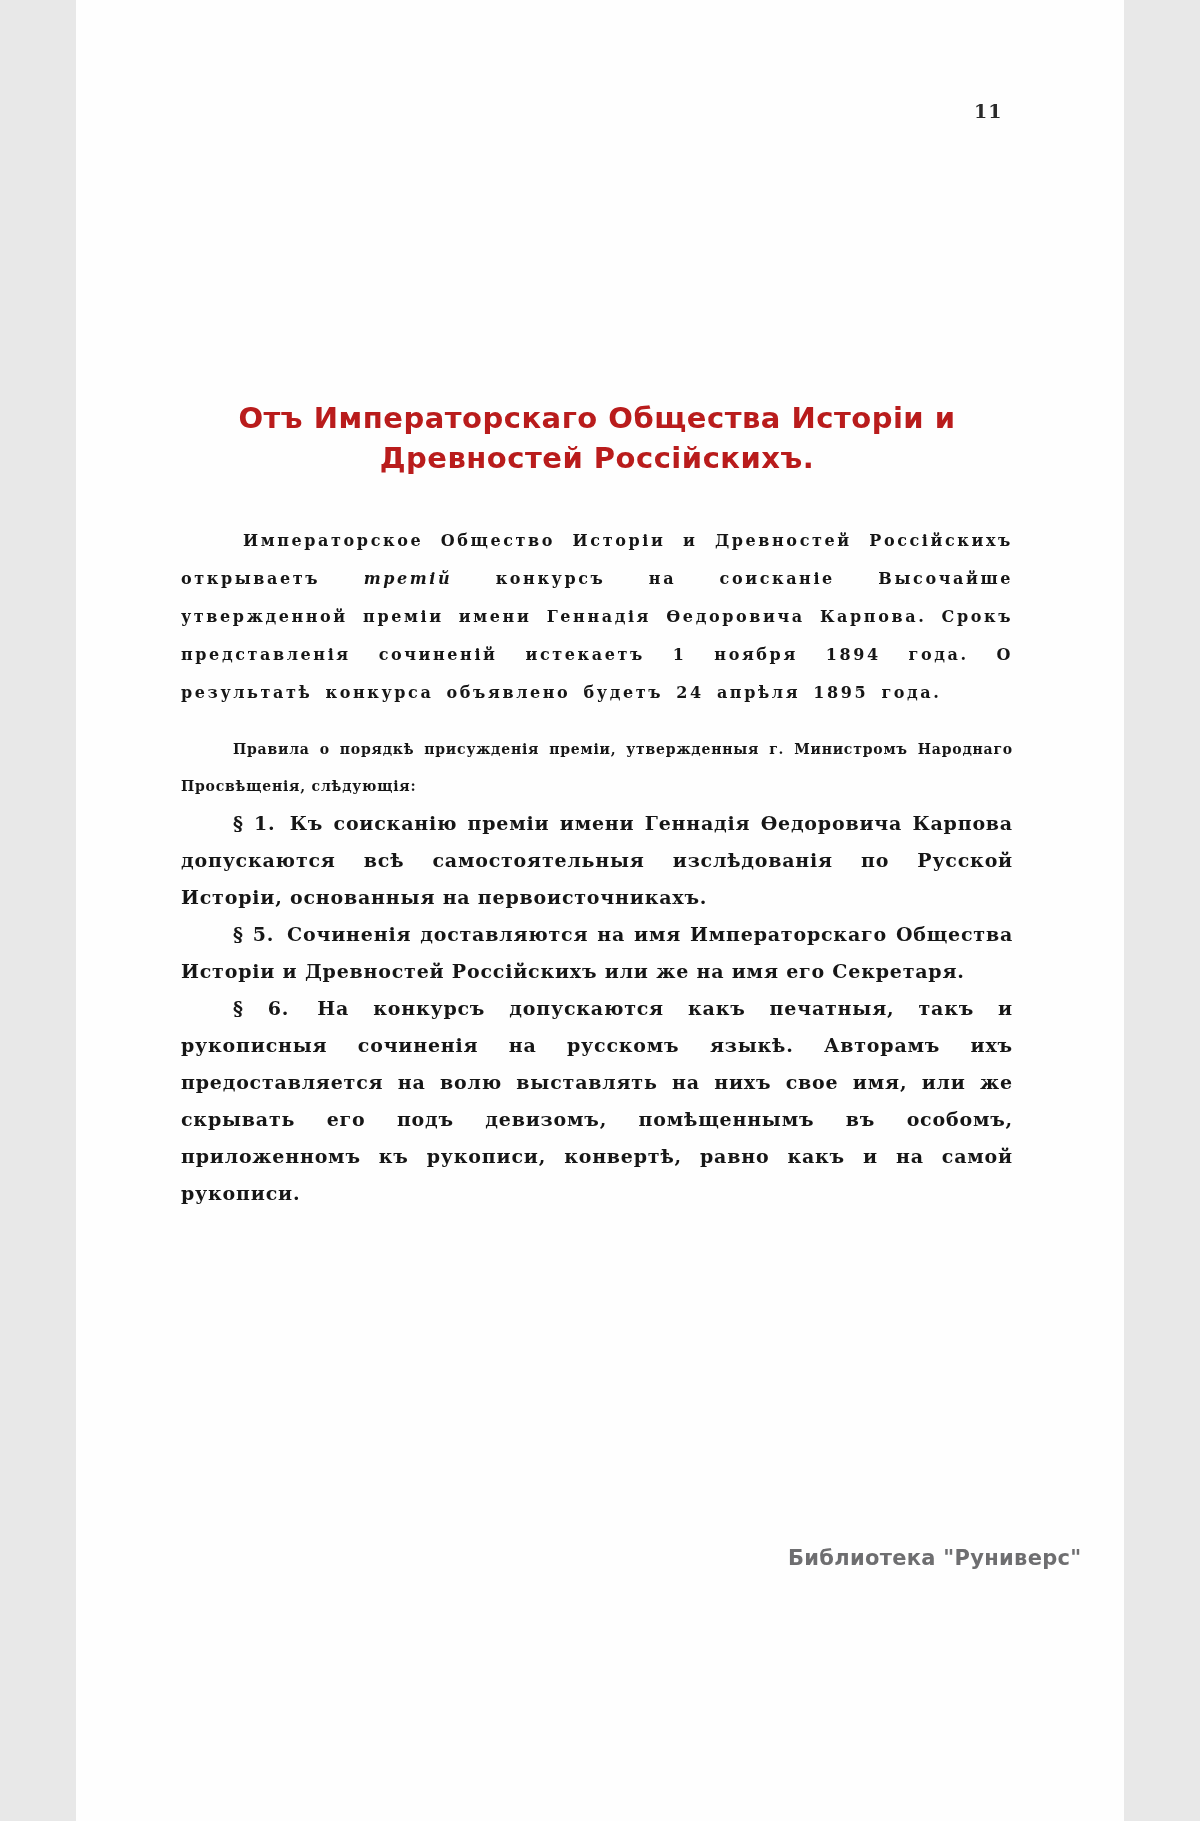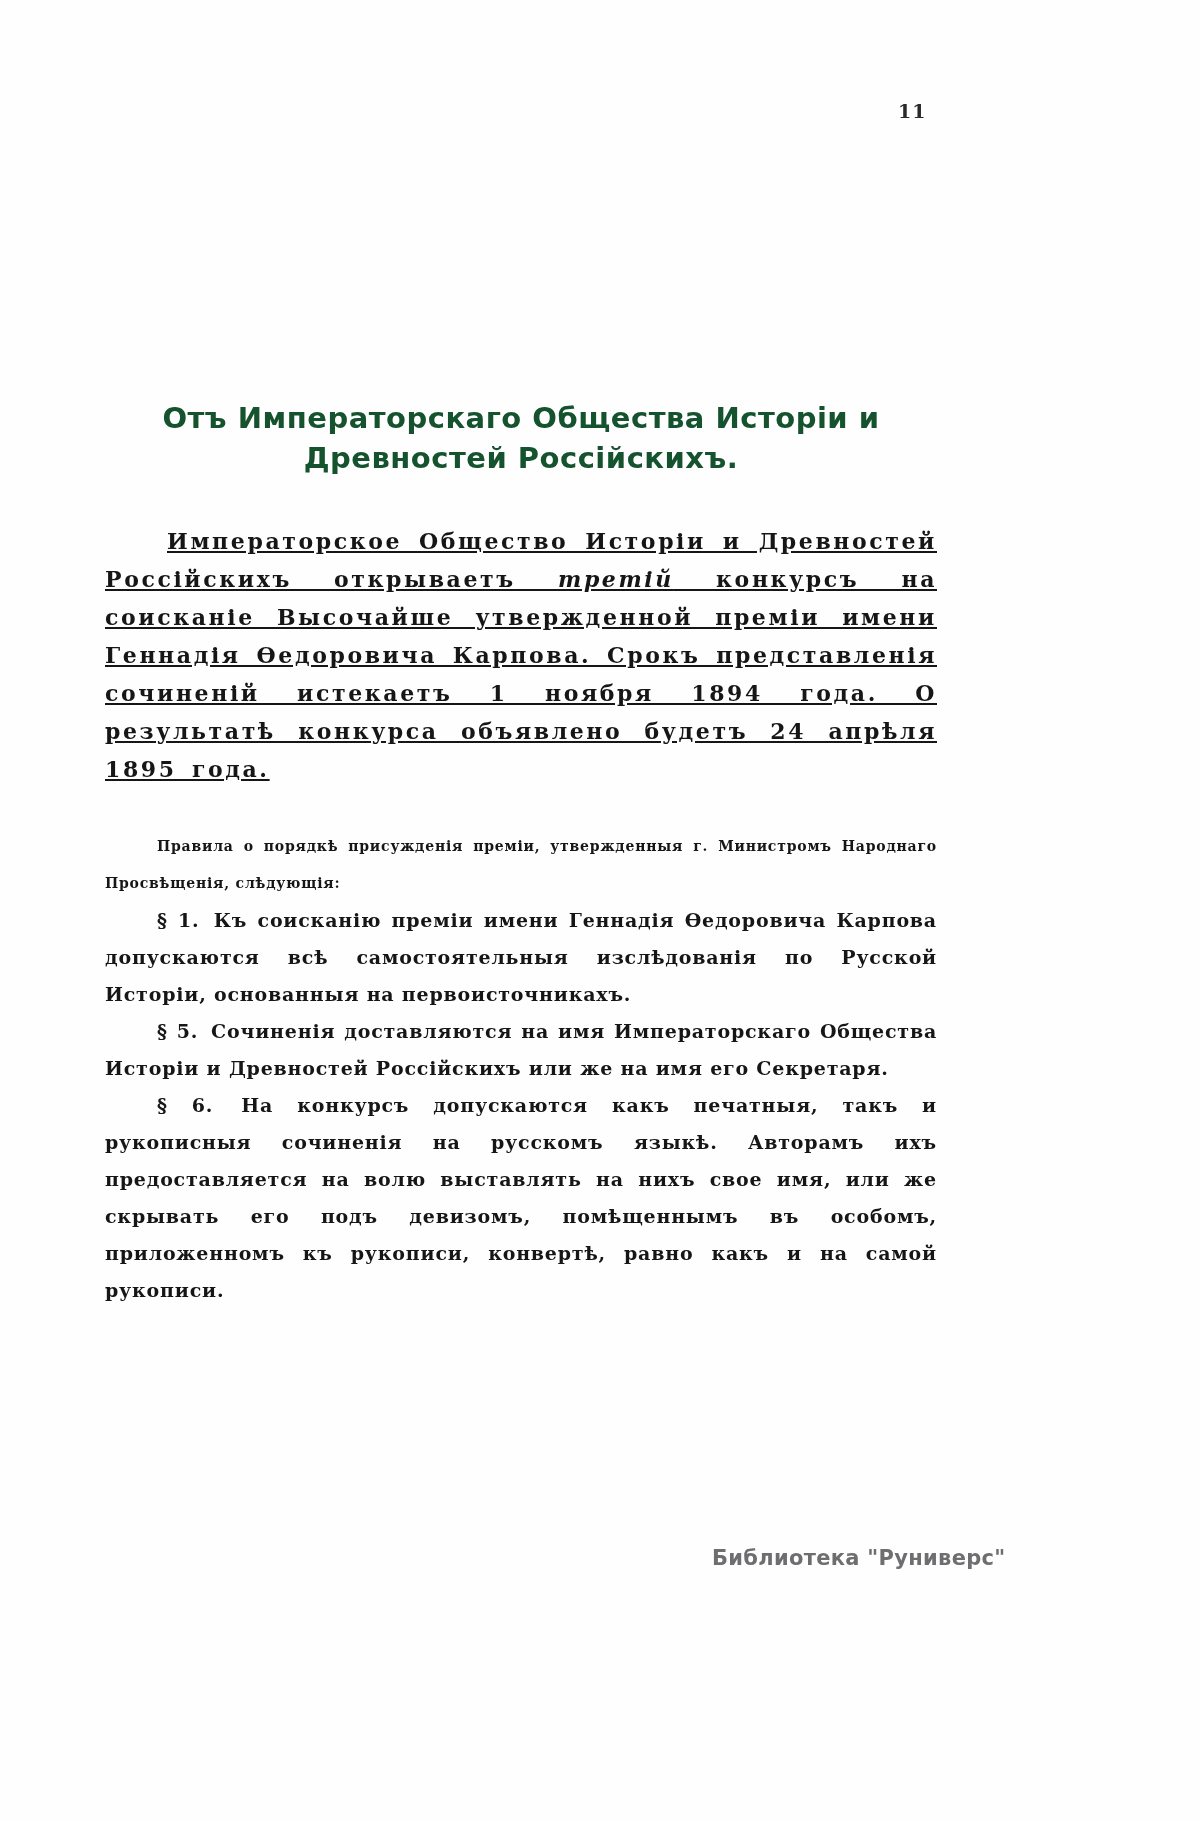--- a/index.html
+++ b/index.html
@@ -2,21 +2,21 @@
 <html><head>
 <meta charset="utf-8">
 <style>
   html, body {
     margin: 0;
     padding: 0;
     background: #e8e8e8;
   }
   .sheet {
     position: relative;
-    width: 1200px;
+    width: 1048px;
     height: 1821px;
     margin: 0 auto;
     background: #fefefe;
     overflow: hidden;
     color: #161616;
     font-family: "DejaVu Serif", serif;
   }
   .page-number {
     position: absolute;
     left: 898px;
@@ -34,35 +34,34 @@
     width: 832px;
   }
   .heading {
     margin: 0 0 44px 0;
     font-family: "DejaVu Sans", sans-serif;
     font-weight: bold;
     font-size: 29px;
     line-height: 40px;
     text-align: center;
     letter-spacing: 0.5px;
-    color: #14532d;
+    color: #b91c1c;
   }
   p {
     margin: 0;
     text-align: justify;
     font-weight: bold;
   }
   .intro {
-    font-size: 22px;
+    font-size: 16px;
     line-height: 38px;
     letter-spacing: 2.6px;
     word-spacing: 5px;
     text-indent: 62px;
-    margin-bottom: 40px;
-    text-decoration: underline;
+    margin-bottom: 19px;
   }
   .intro i {
     letter-spacing: 2.6px;
   }
   .rules-intro {
     font-size: 14px;
     line-height: 37px;
     letter-spacing: 0.8px;
     text-indent: 52px;
   }

